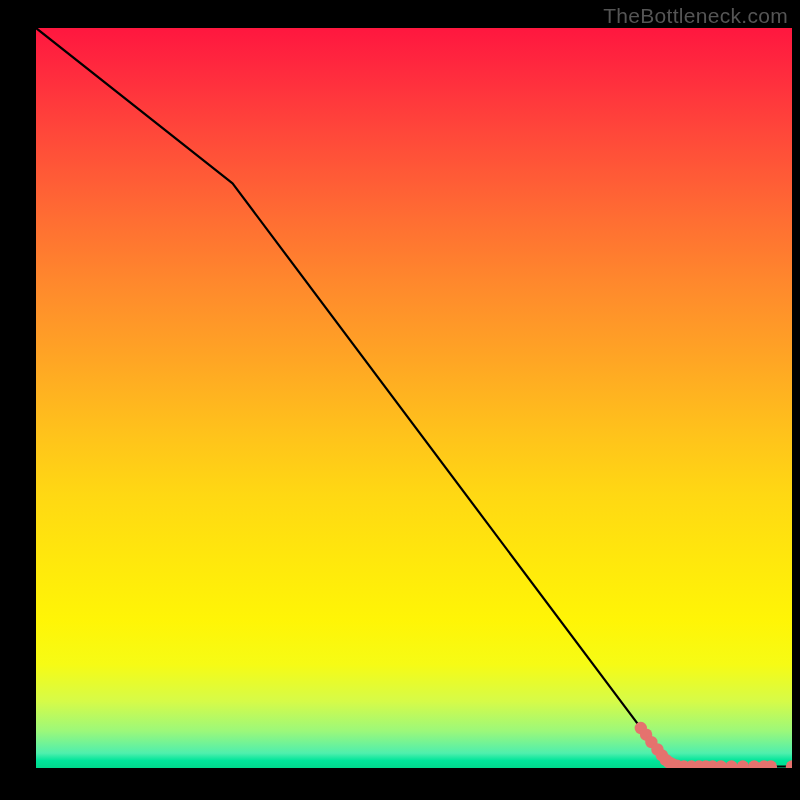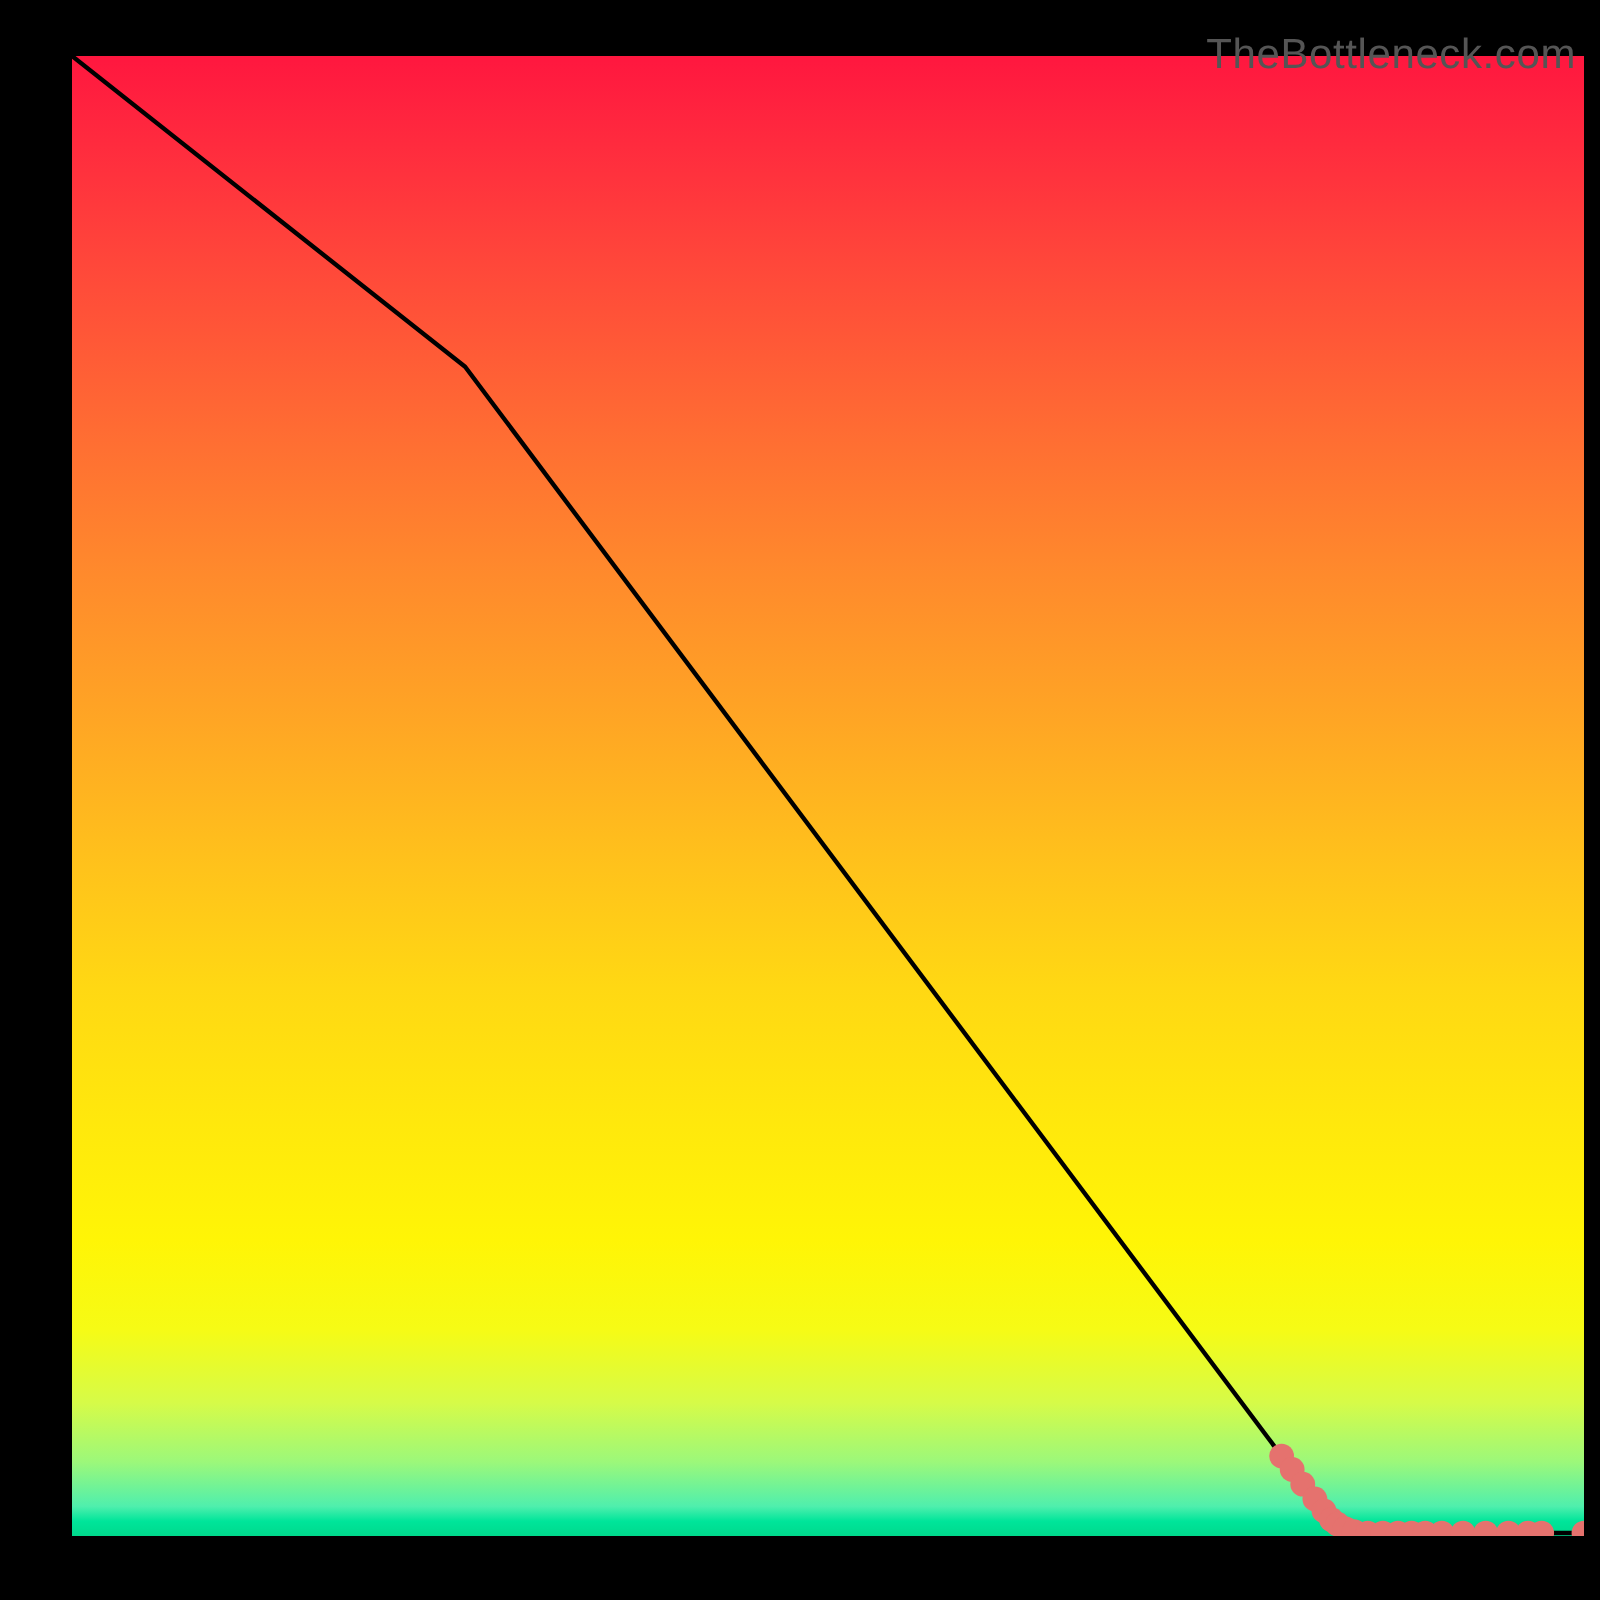--- a/index.html
+++ b/index.html
@@ -6,21 +6,21 @@
   body {
     width: 800px;
     height: 800px;
     background: #000;
     position: relative;
     font-family: Arial, sans-serif;
     overflow: hidden;
   }
   .watermark {
     position: absolute;
-    top: 16px;
+    top: 4px;
     right: 12px;
     font-size: 21px;
     font-weight: 500;
     color: #555;
     letter-spacing: 0.3px;
     z-index: 10;
   }
   .plot-area {
     position: absolute;
     left: 36px;

